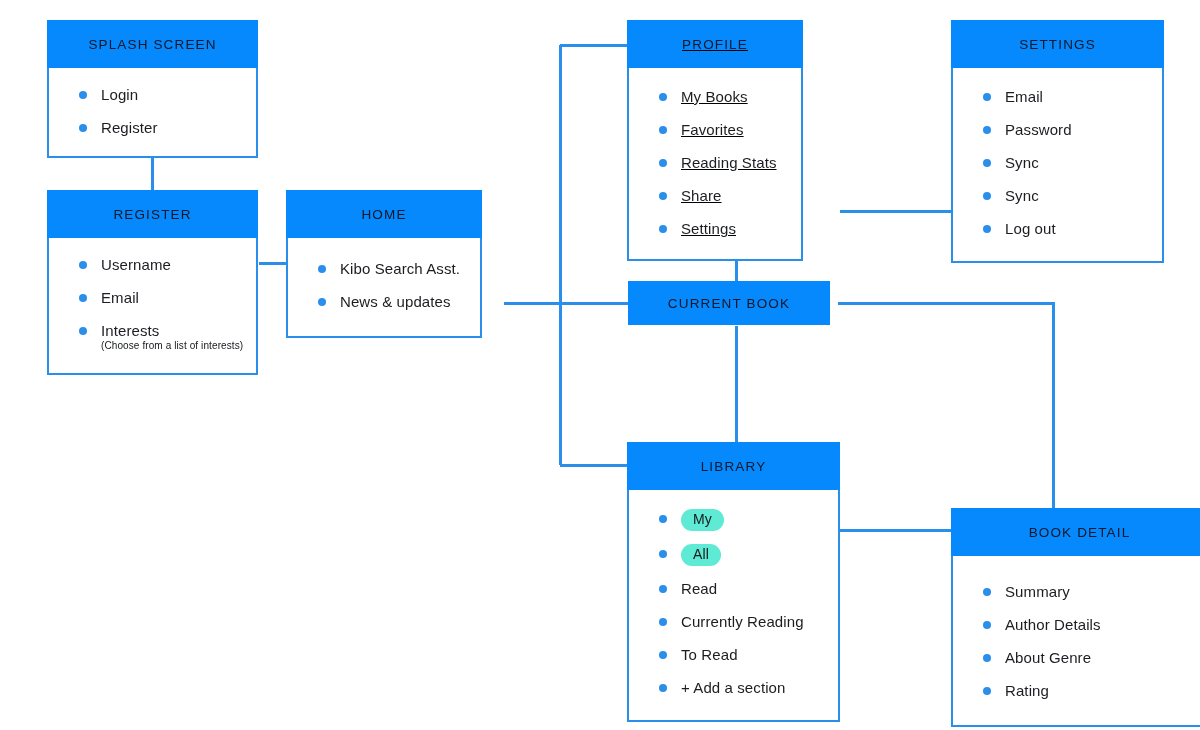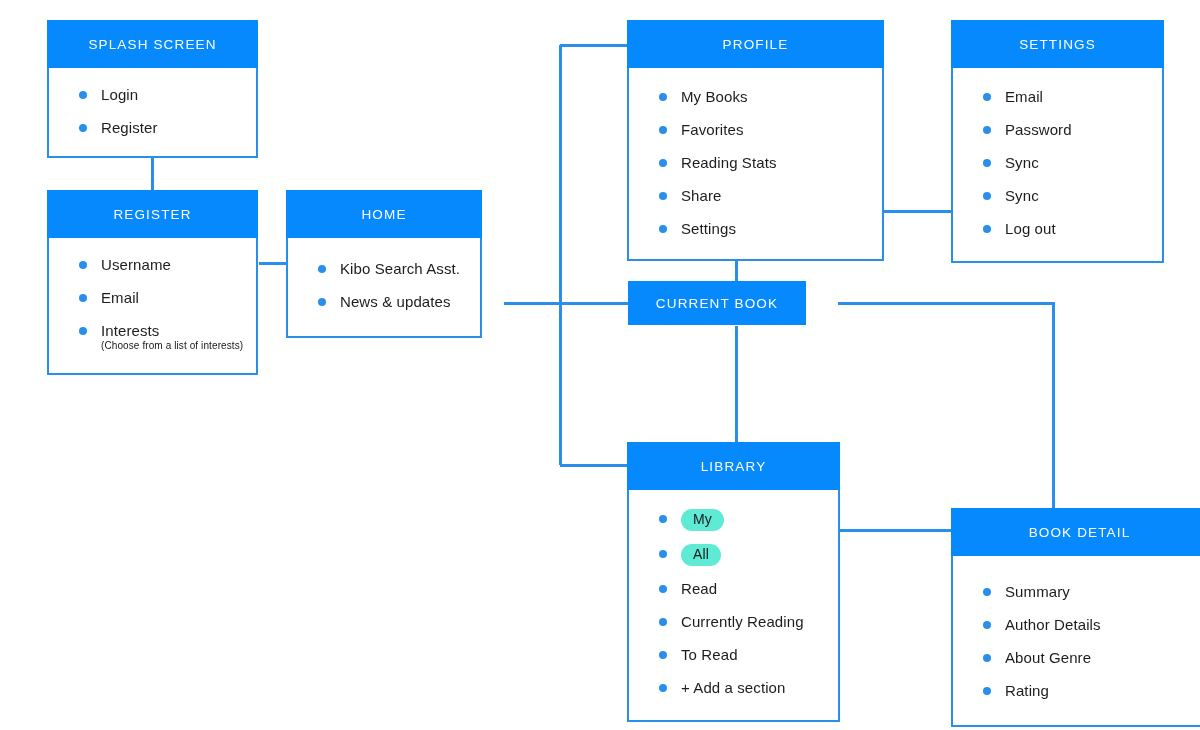--- a/index.html
+++ b/index.html
@@ -29,21 +29,21 @@
   }
 
   
   .node {
     position: absolute;
     box-sizing: border-box;
   }
   .node-header {
     box-sizing: border-box;
     background: #0589fc;
-    color: #ffffff;
+    color: #0f172a;
     height: 48px;
     display: flex;
     align-items: center;
     justify-content: center;
     font-size: 13.5px;
     letter-spacing: 1.15px;
     font-weight: 400;
     text-align: center;
   }
   .node-body {
@@ -187,21 +187,21 @@
           <span class="item-text">Kibo Search Asst.</span>
         </li>
         <li class="item">
           <span class="bullet"></span>
           <span class="item-text">News &amp; updates</span>
         </li>
       </ul>
     </div>
   </div>
 
-  <div class="node" style="left:627px; top:20px; width:257px;">
+  <div class="node" style="left:627px; top:20px; width:176px;text-decoration:underline;">
     <div class="node-header">PROFILE</div>
     <div class="node-body" style="padding-top:18px; padding-bottom:20px;">
       <ul class="item-list">
         <li class="item">
           <span class="bullet"></span>
           <span class="item-text">My Books</span>
         </li>
         <li class="item">
           <span class="bullet"></span>
           <span class="item-text">Favorites</span>
@@ -243,21 +243,21 @@
           <span class="item-text">Sync</span>
         </li>
         <li class="item">
           <span class="bullet"></span>
           <span class="item-text">Log out</span>
         </li>
       </ul>
     </div>
   </div>
 
-  <div class="node header-only" style="left:628px; top:281px; width:178px;">
+  <div class="node header-only" style="left:628px; top:281px; width:202px;">
     <div class="node-header">CURRENT BOOK</div>
   </div>
 
   <div class="node" style="left:627px; top:442px; width:213px;">
     <div class="node-header">LIBRARY</div>
     <div class="node-body" style="padding-top:18px; padding-bottom:22px;">
       <ul class="item-list">
         <li class="item">
           <span class="bullet"></span>
           <span class="item-text">

